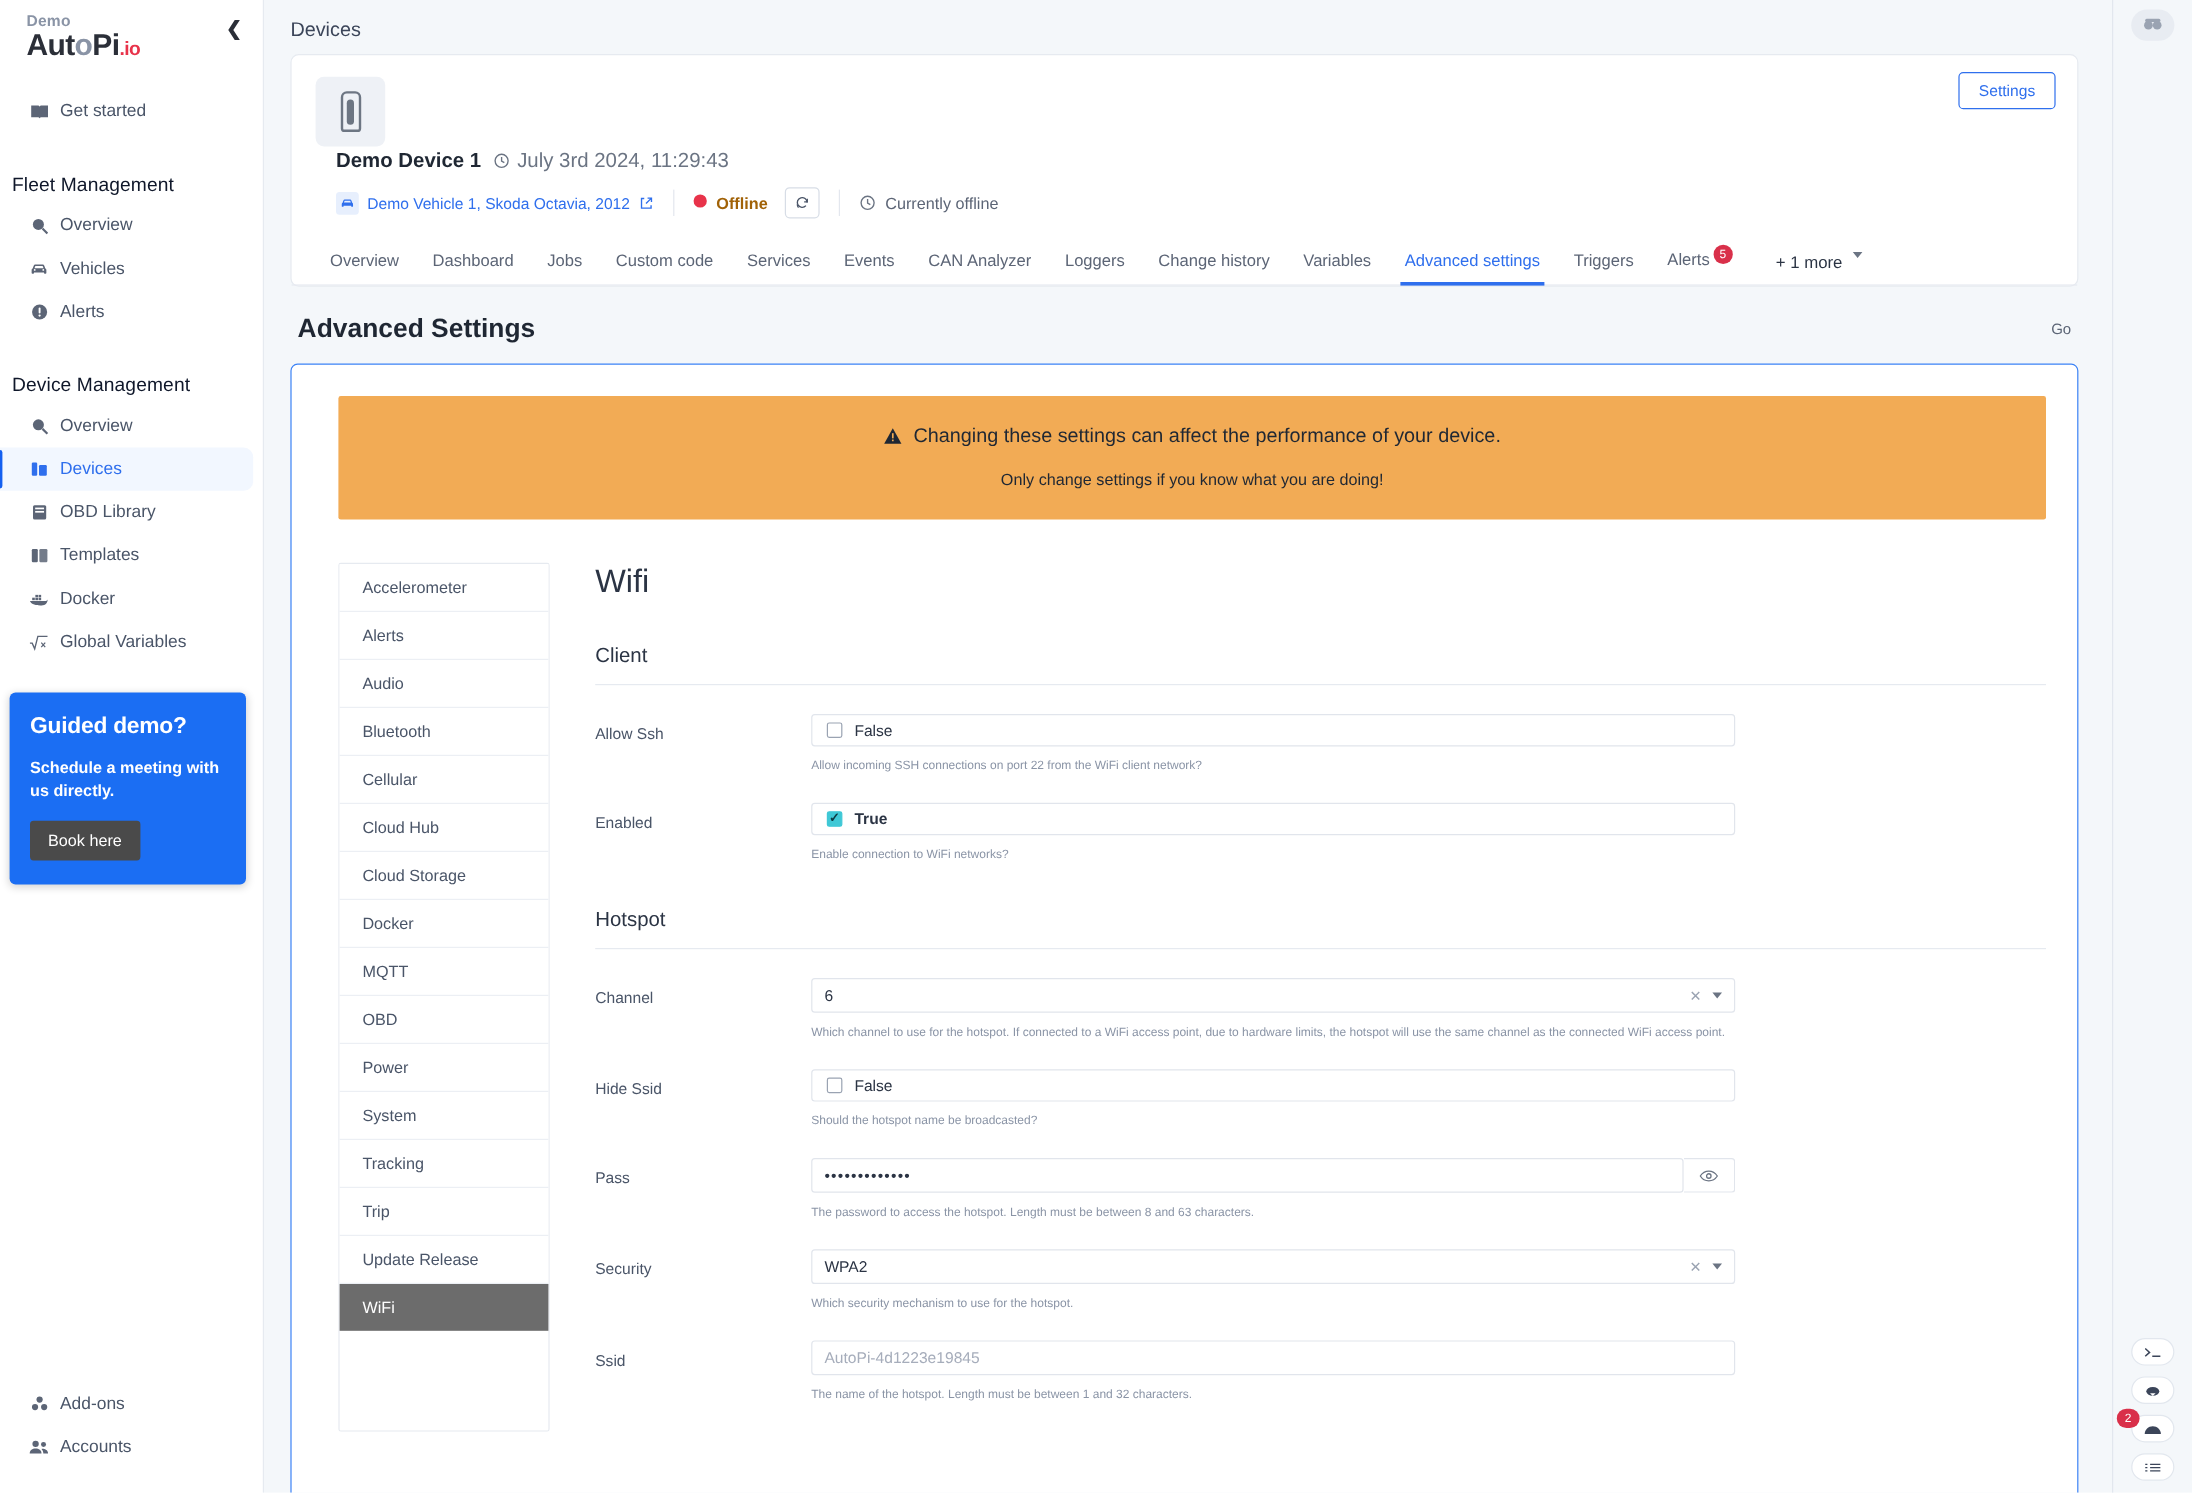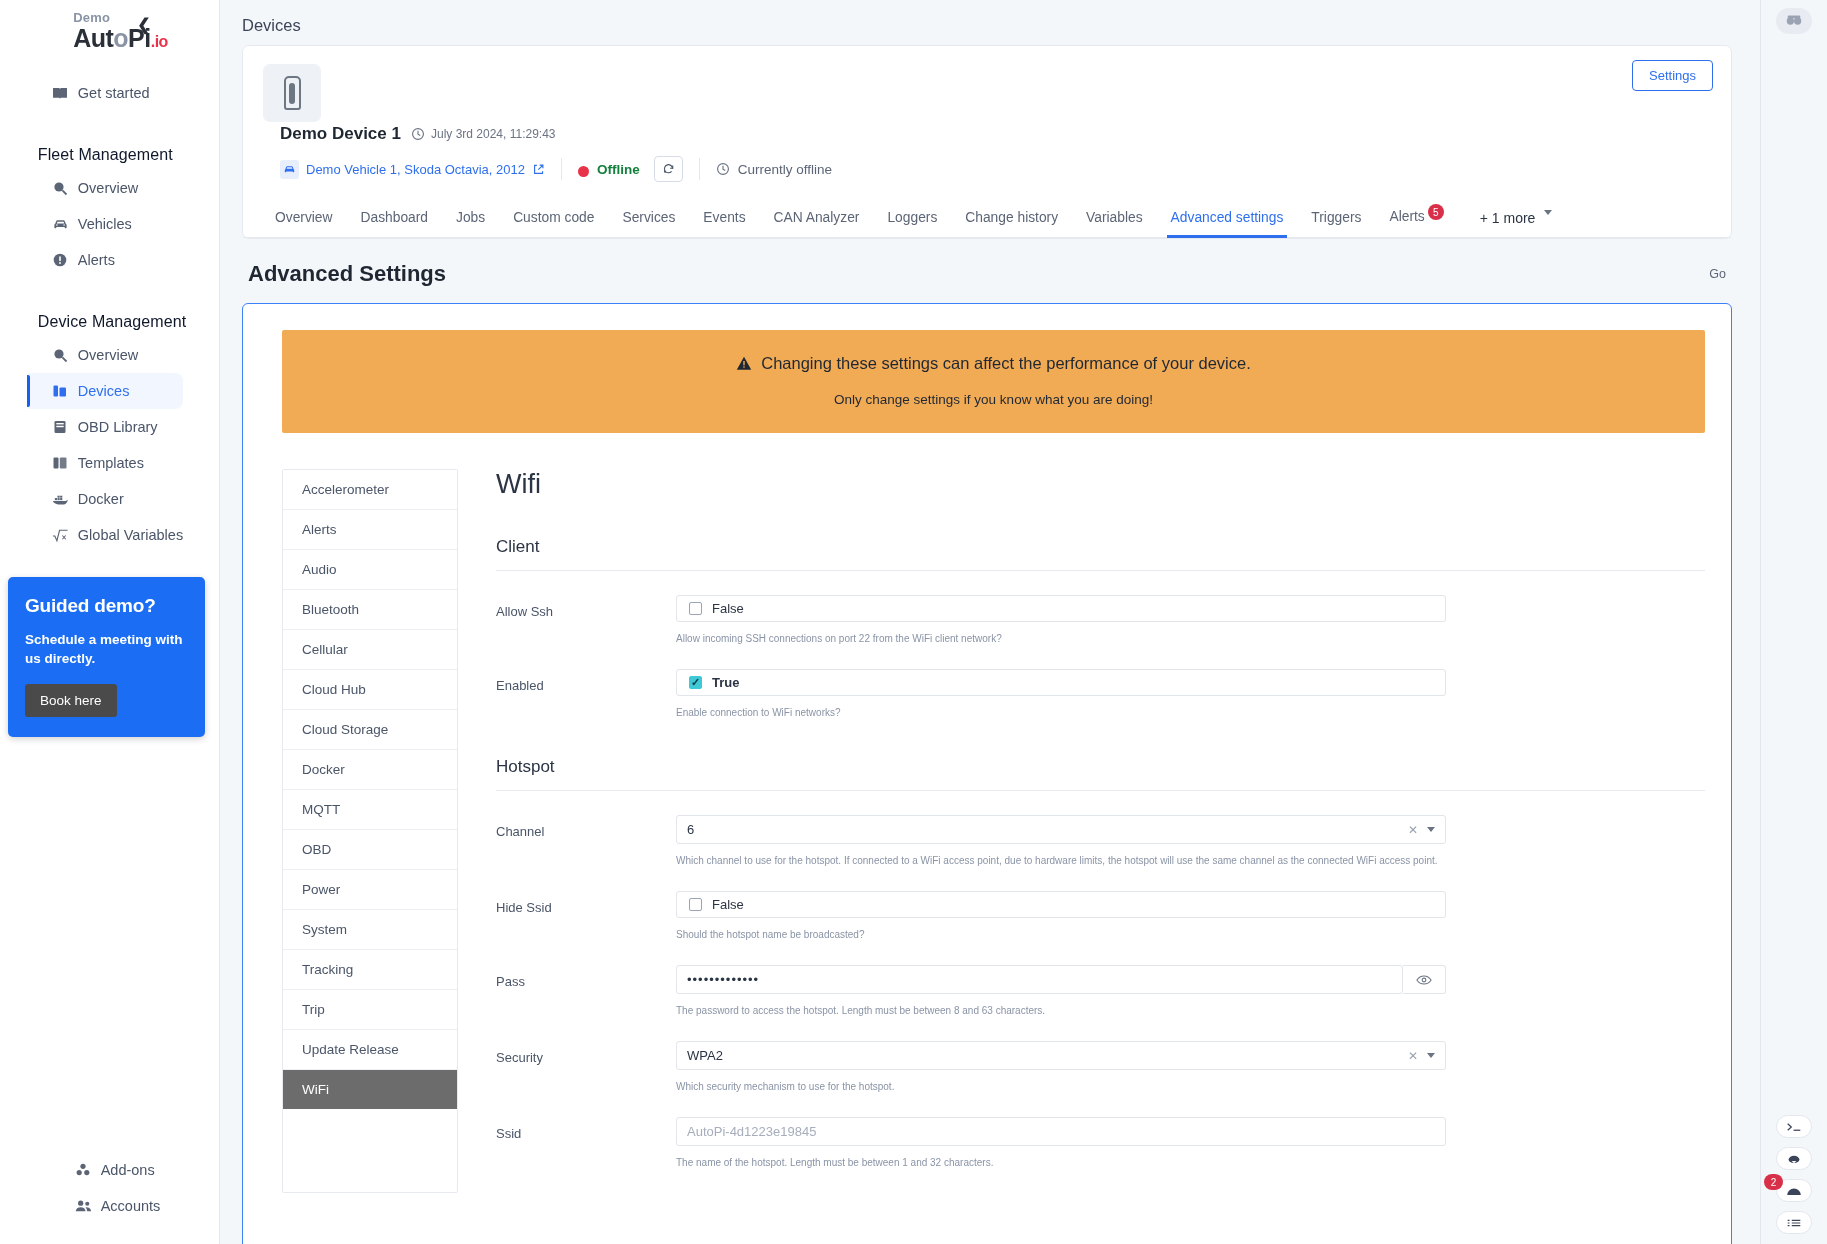--- a/index.html
+++ b/index.html
@@ -11,21 +11,20 @@
     color: #3b4559;
   }
   .app { display: flex; width: 1827px; height: 1244px; position: relative; }
 
   
   .sidebar {
     width: 220px; height: 1244px; background: #ffffff;
     border-right: 1px solid #e6eaf0;
     display: flex; flex-direction: column; flex: 0 0 220px;
     position: relative;
-    align-items: center;
   }
   .brand { padding: 10px 0 6px 22px; position: relative; }
   .brand-demo { font-size: 13px; font-weight: bold; color: #8a94a6; letter-spacing: .2px; line-height: 15px;}
   .brand-logo { font-size: 25px; font-weight: bold; color: #2b2f38; line-height: 27px; letter-spacing: -.5px; }
   .brand-logo .dotio { color: #e8334a; font-size: 16px; font-weight: bold; }
   .brand-logo .o-icon { color: #8a94a6; }
   .collapse-btn {
     position: absolute; right: 14px; top: 14px; width: 20px; height: 20px;
     display: flex; align-items: center; justify-content: center;
     font-size: 16px; color: #2b2f38; cursor: pointer; font-weight: bold;
@@ -77,27 +76,27 @@
   .device-head { display: flex; align-items: flex-start; padding: 18px 20px 0 20px; position: relative; flex-direction: column;}
   .device-thumb {
     width: 58px; height: 62px; background: #eef1f6; border-radius: 7px;
     display: flex; align-items: center; justify-content: center; flex: 0 0 58px;
   }
   .dongle { width: 17px; height: 34px; border: 2.2px solid #6d7683; border-radius: 5px 5px 3px 3px; position: relative; }
   .dongle::before { content:""; position:absolute; left:3.4px; right:3.4px; top:5px; bottom:4px; background:#6d7683; border-radius:3px;}
   .device-info { margin-left: 17px; padding-top: 2px; }
   .device-title-row { display: flex; align-items: center; gap: 10px; }
   .device-name { font-size: 17px; font-weight: bold; color: #1f2733; }
-  .device-date { font-size: 12px; color: #6b7483; display: flex; align-items: center; gap: 6px; }
+  .device-date { font-size: 17px; color: #6b7483; display: flex; align-items: center; gap: 6px; }
   .device-meta { display: flex; align-items: center; gap: 0; margin-top: 12px; }
   .meta-vehicle { display: flex; align-items: center; gap: 7px; font-size: 13px; color: #2f6fed; cursor: pointer;}
   .car-chip { width: 19px; height: 19px; background: #e7effd; border-radius: 3px; display:flex; align-items:center; justify-content:center;}
   .meta-sep { width: 1px; height: 22px; background: #e3e7ee; margin: 0 16px; }
   .status-dot { width: 11px; height: 11px; border-radius: 50%; background: #e8334a; display:inline-block;}
-  .status-off { display:flex; align-items:flex-end; gap: 8px; font-size: 13.5px; color: #15803d; font-weight: bold; }
+  .status-off { display:flex; align-items:flex-start; gap: 8px; font-size: 13.5px; color: #a16207; font-weight: bold; }
   .refresh-btn {
     width: 29px; height: 26px; border: 1px solid #d7dde6; border-radius: 4px; background: #fff;
     display:flex; align-items:center; justify-content:center; margin-left: 14px; cursor: pointer; color: #4a5568;
   }
   .curr-off { display:flex; align-items:center; gap: 8px; font-size: 13.5px; color: #5c6576; }
   .settings-btn {
     position: absolute; right: 18px; top: 14px;
     border: 1px solid #2f6fed; color: #2f6fed; background: #fff;
     font-size: 13px; padding: 7px 16px; border-radius: 4px; cursor: pointer;
     font-family: "Liberation Sans", sans-serif;

